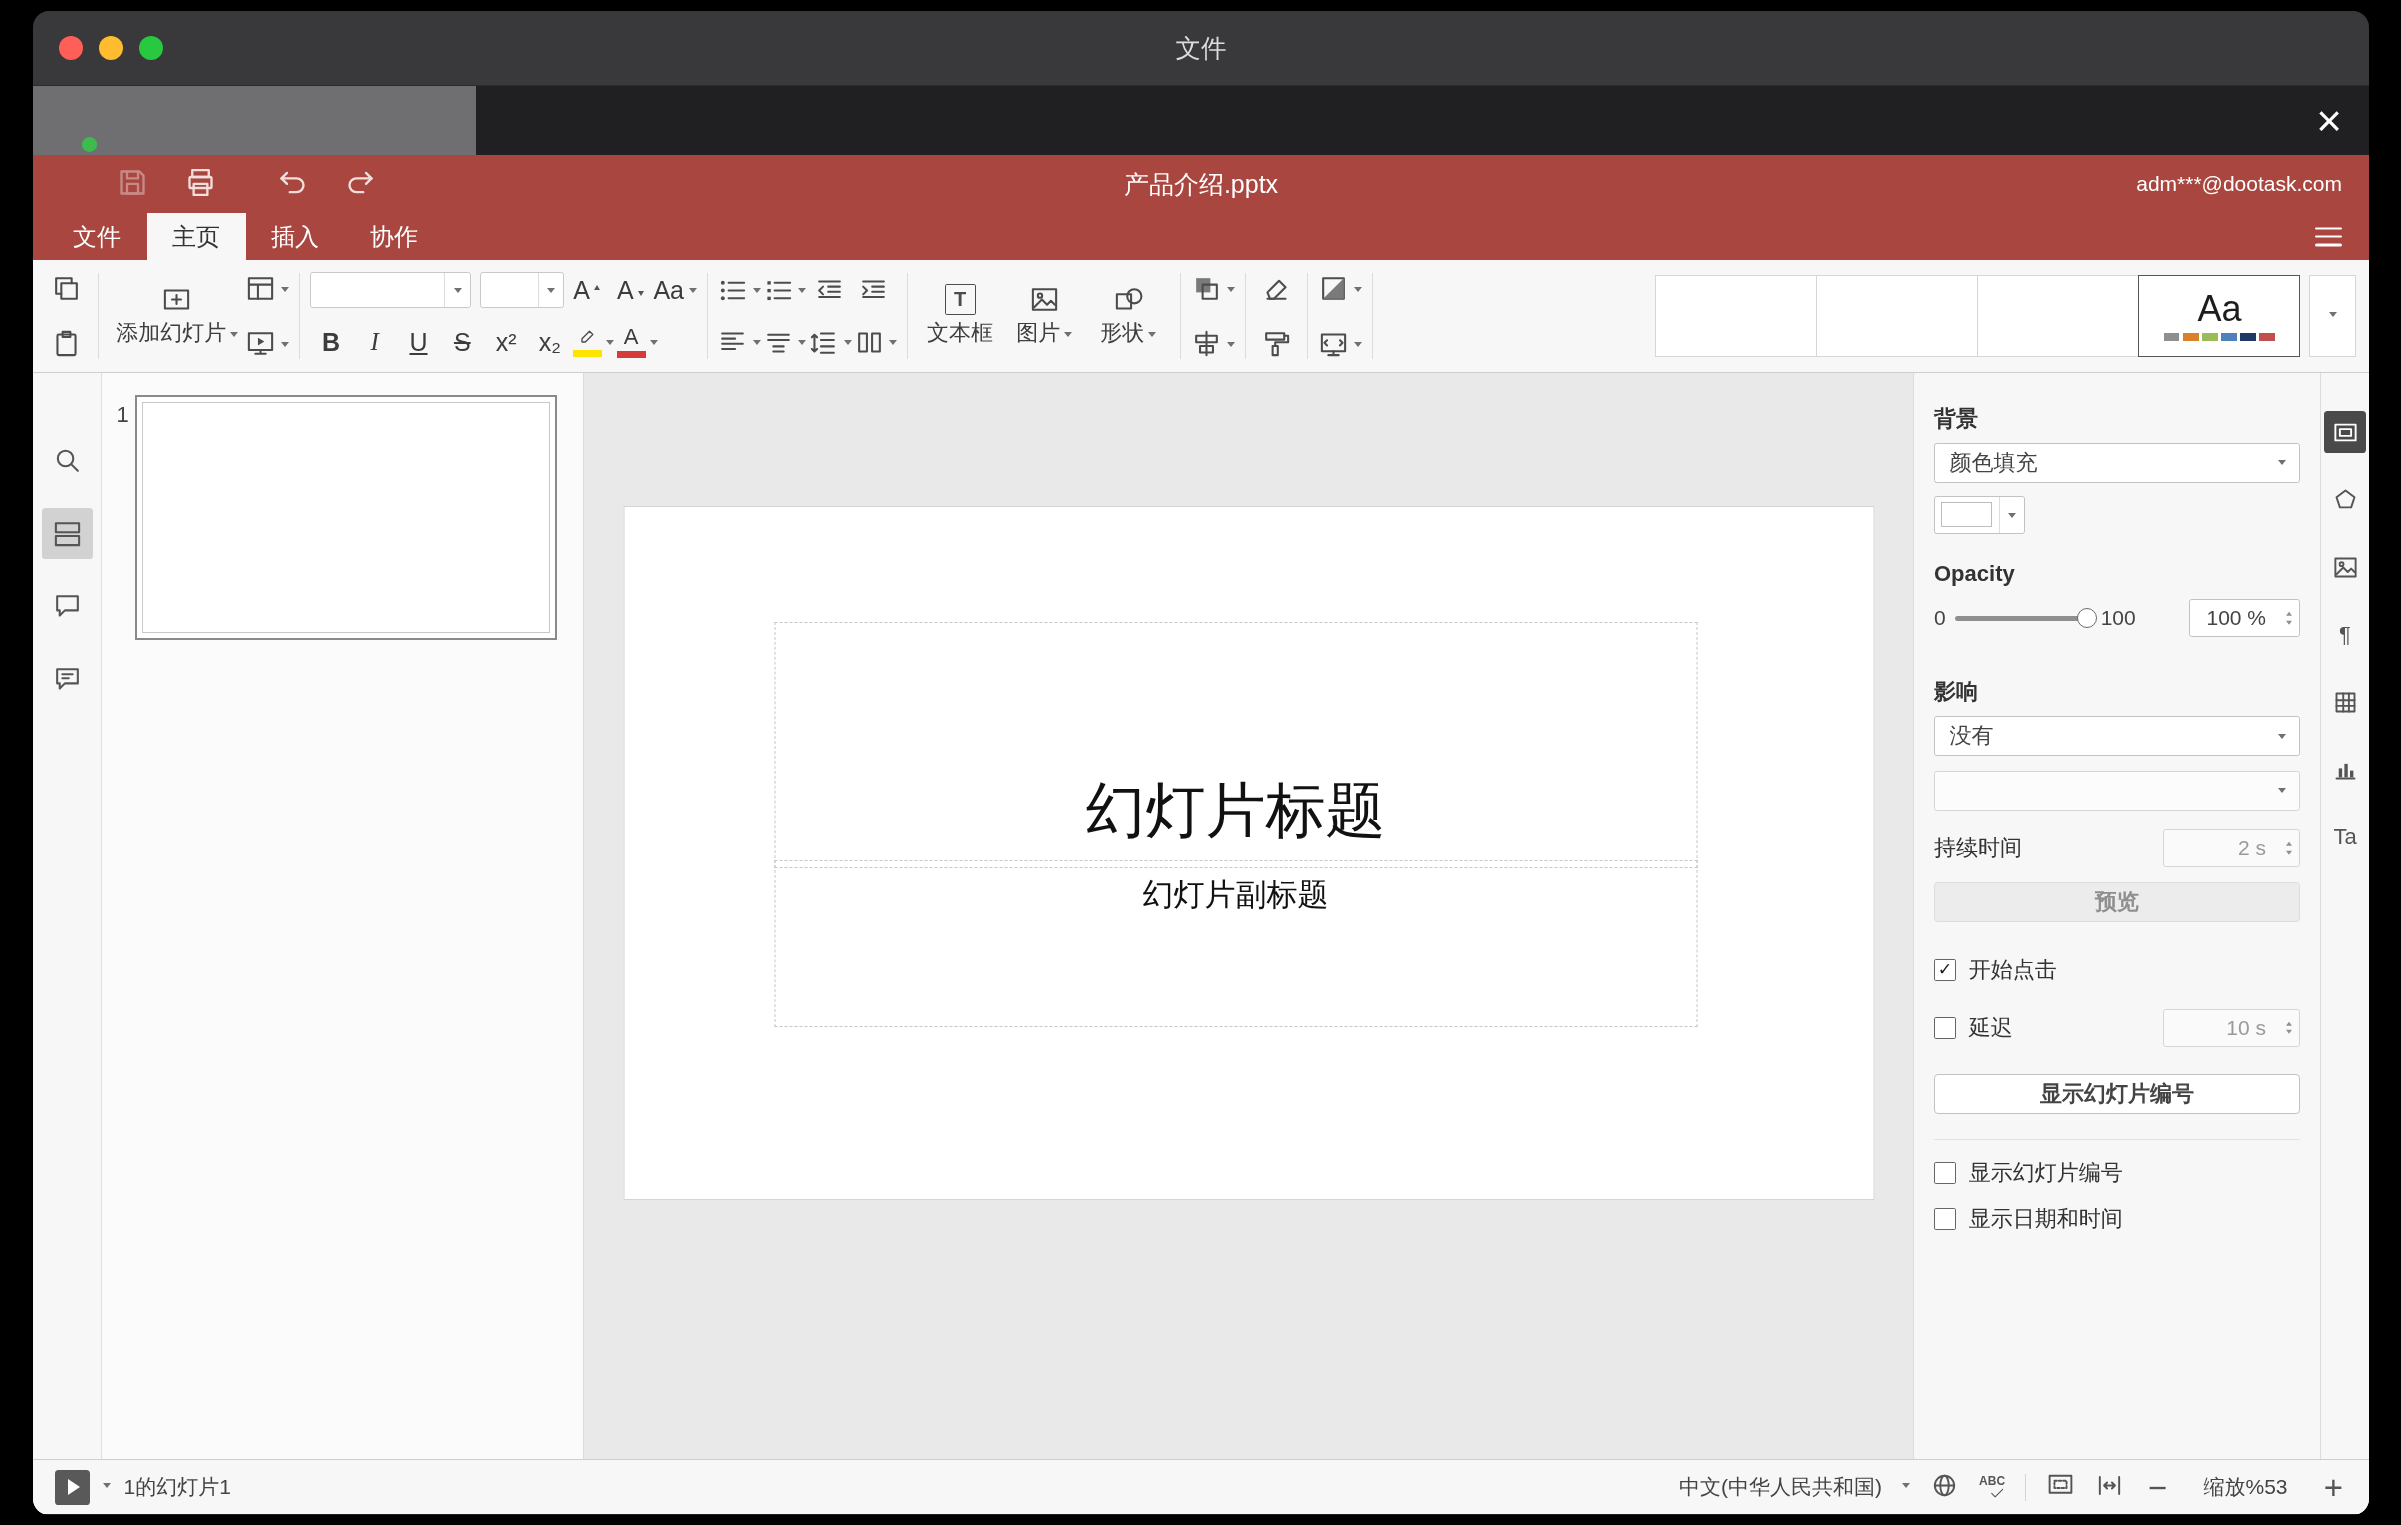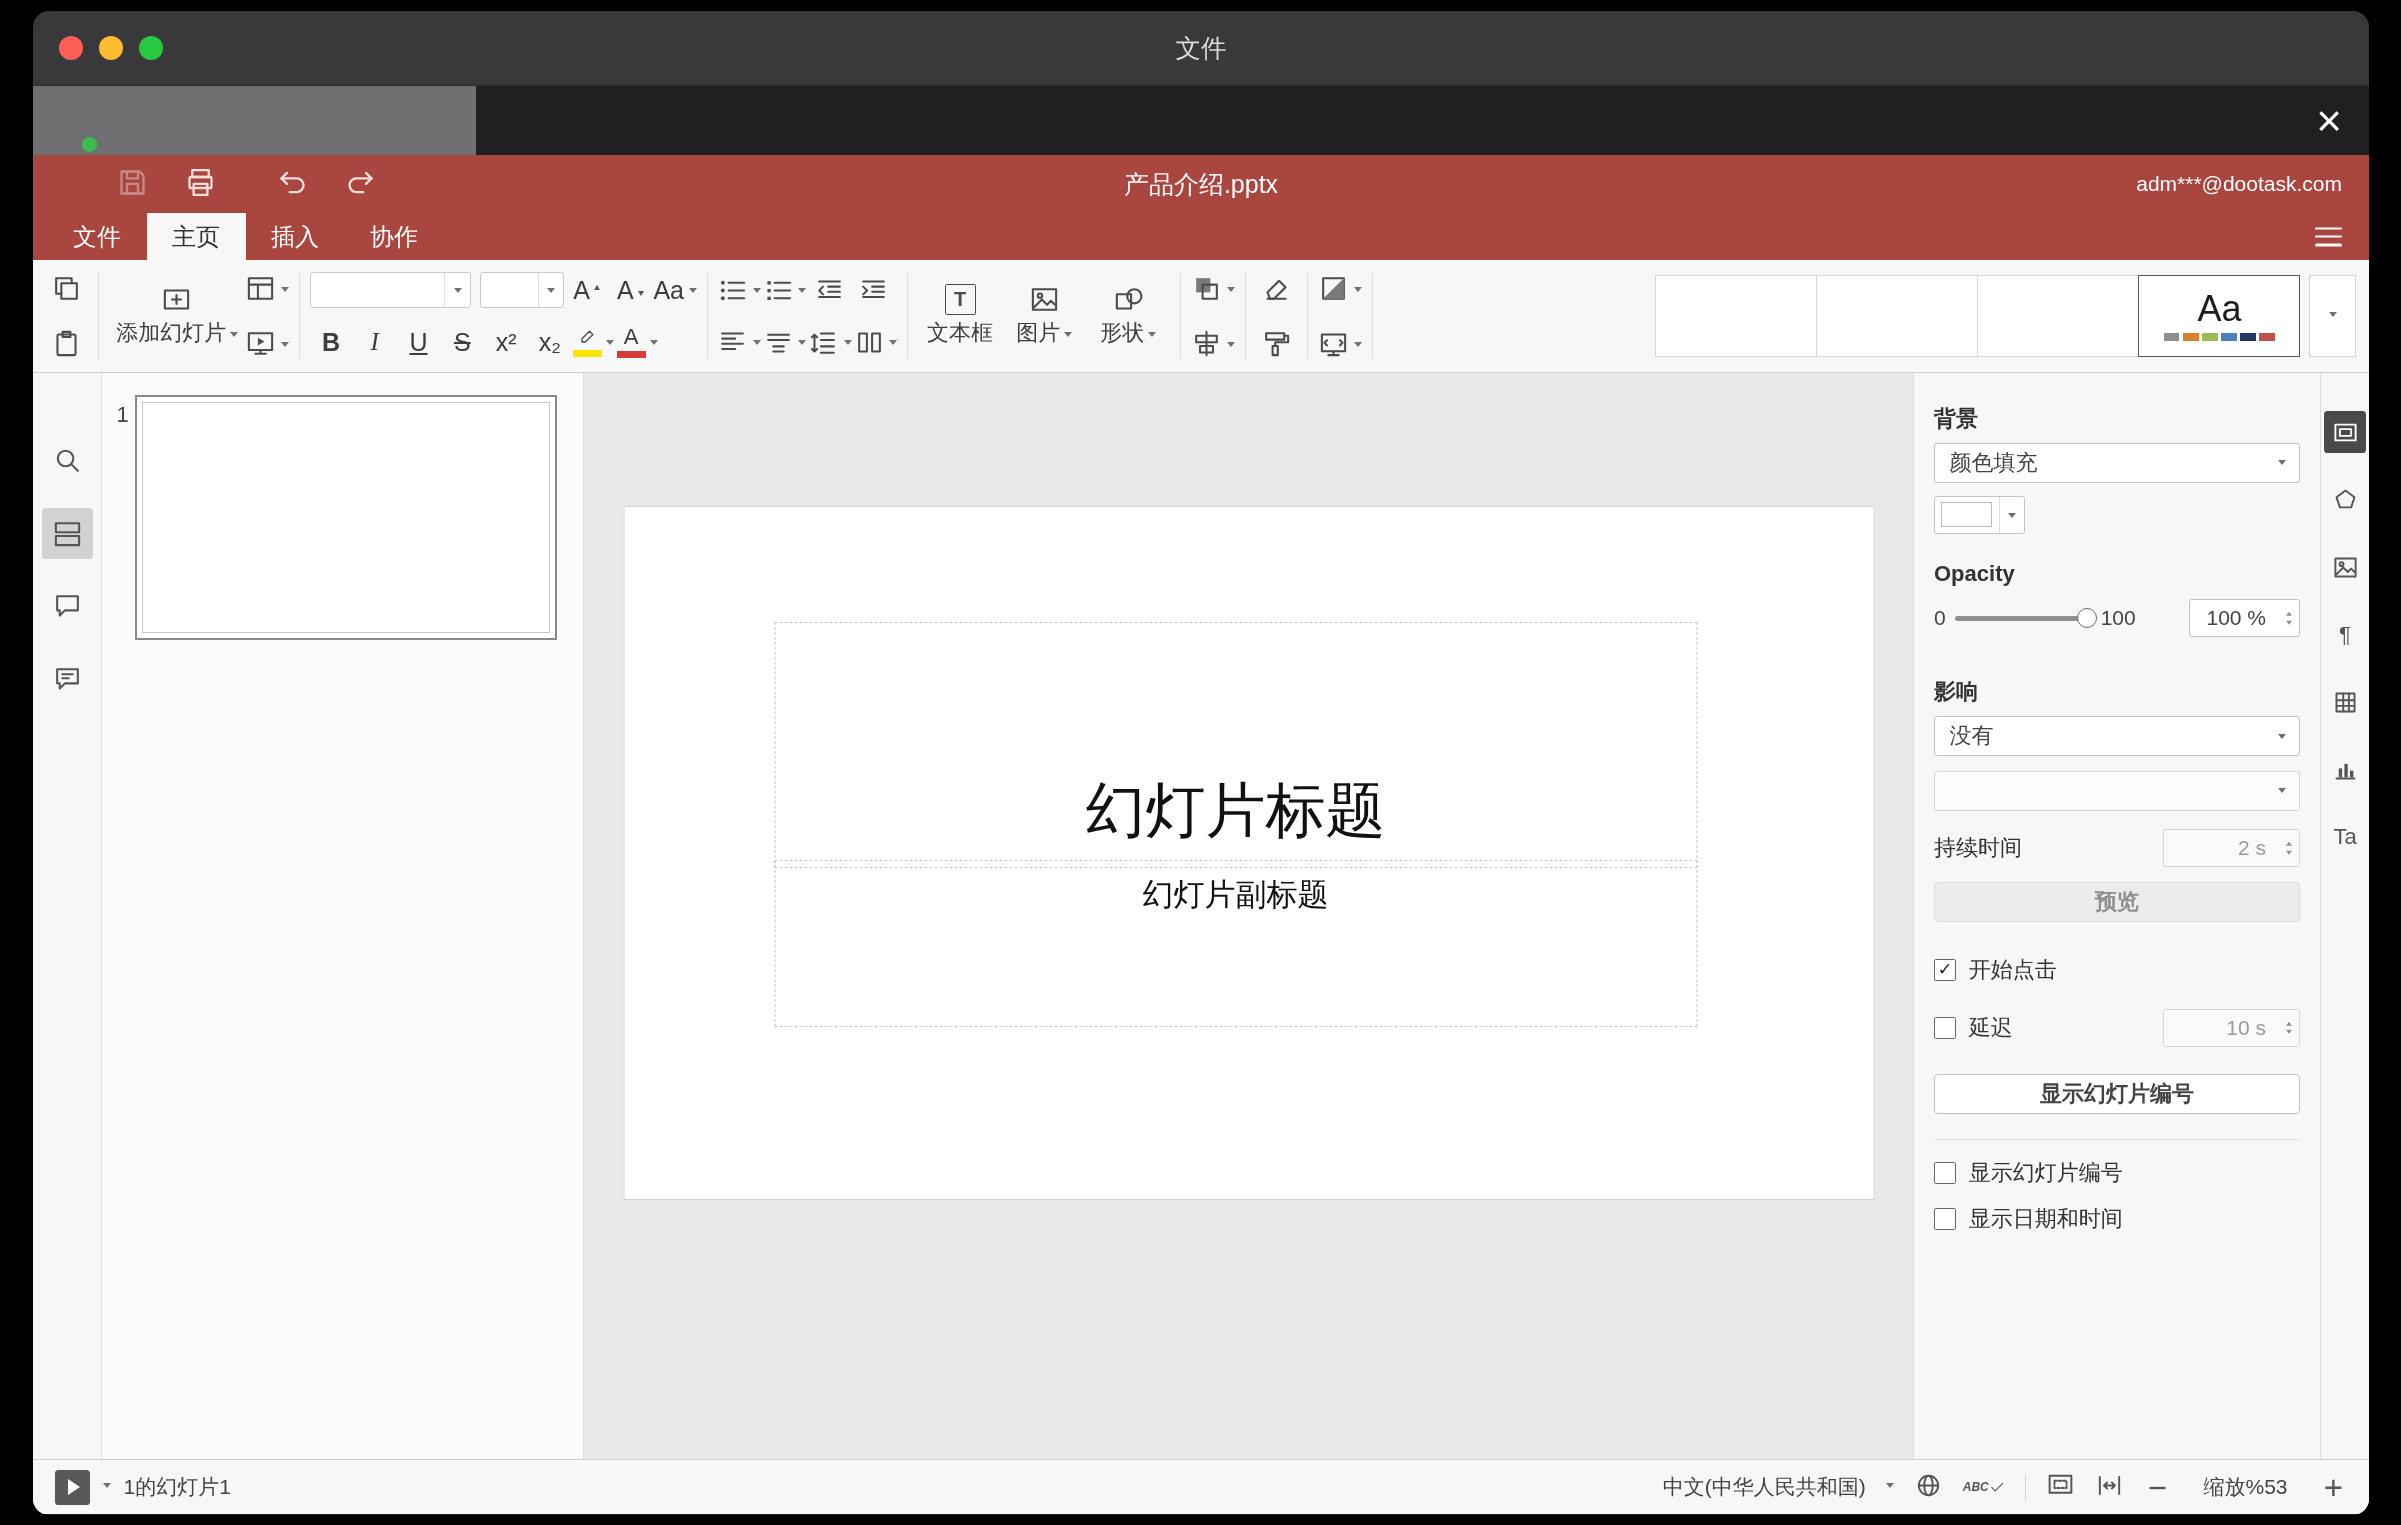--- a/index.html
+++ b/index.html
@@ -166,21 +166,21 @@
     align-items:center;justify-content:center;}
   .sb-play i{width:0;height:0;border-left:12.8px solid #fff;border-top:8.2px solid transparent;
     border-bottom:8.2px solid transparent;margin-left:2.7px;}
   .sb-text{font-size:21px;color:#444;}
   .sb-right{margin-left:auto;display:flex;align-items:center;gap:20px;}
   .statusbar svg{width:29px;height:29px;stroke:#555;fill:none;stroke-width:1.6;
     stroke-linecap:round;stroke-linejoin:round;}
   .vr{width:0.9px;height:27px;background:#d5d5d5;}
   .pm{font-size:33px;color:#555;width:27px;text-align:center;line-height:1;}
   .zoom-txt{font-size:21px;color:#444;min-width:109px;text-align:center;}
-  .spell{display:flex;flex-direction:row;align-items:flex-end;line-height:1;font-style:italic;}
+  .spell{display:flex;flex-direction:column;align-items:flex-end;line-height:1;}
   .spell b{font-size:12px;letter-spacing:0;color:#555;}
   .spell svg{width:16.4px;height:12.8px;}
 </style>
 </head>
 <body>
 
 <div class="window">
 
   <div class="titlebar">
     <span class="tl first" style="background-color: rgb(255, 95, 87);"></span>

